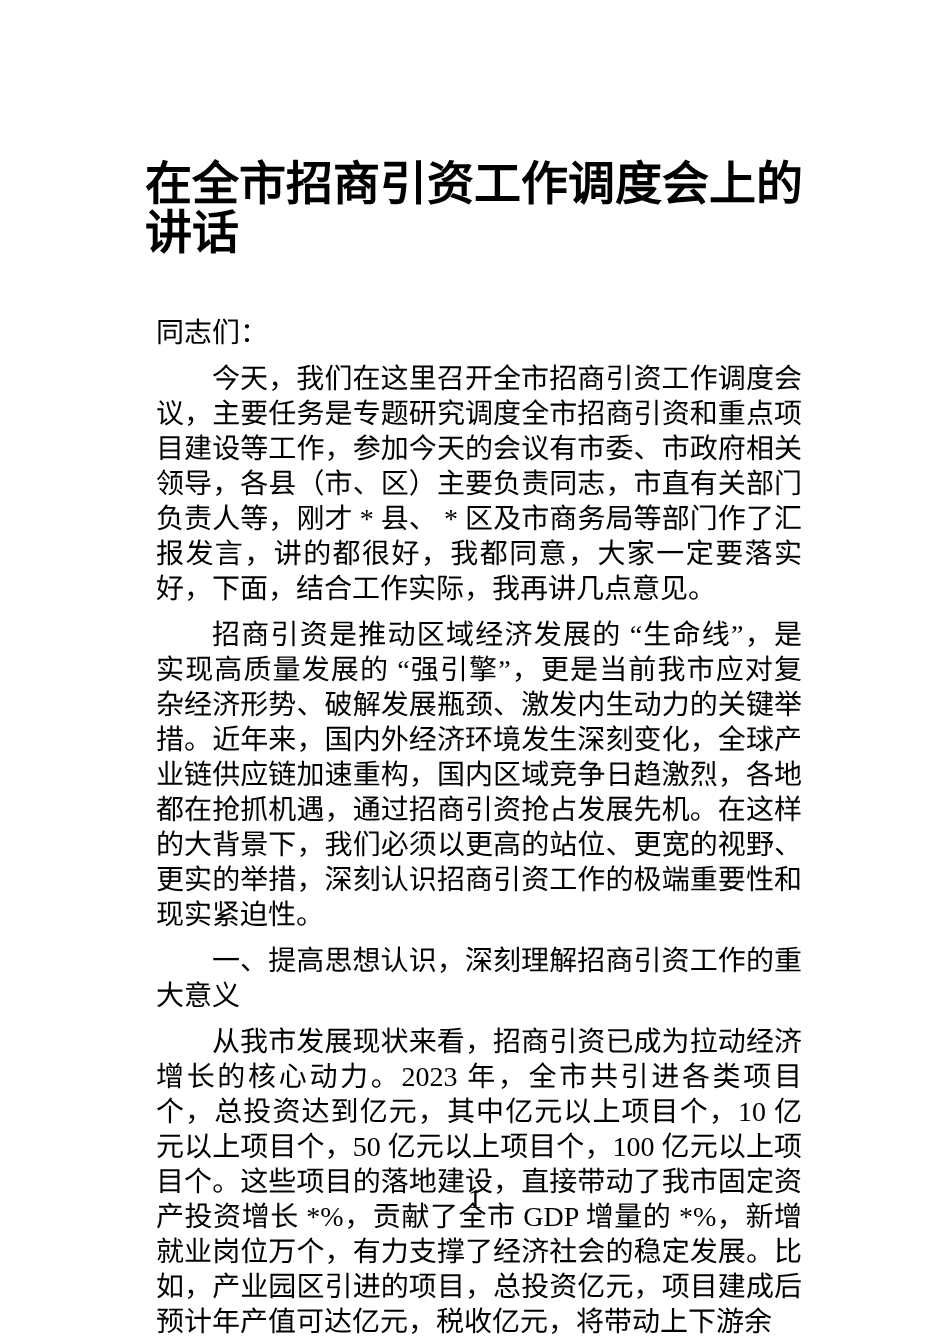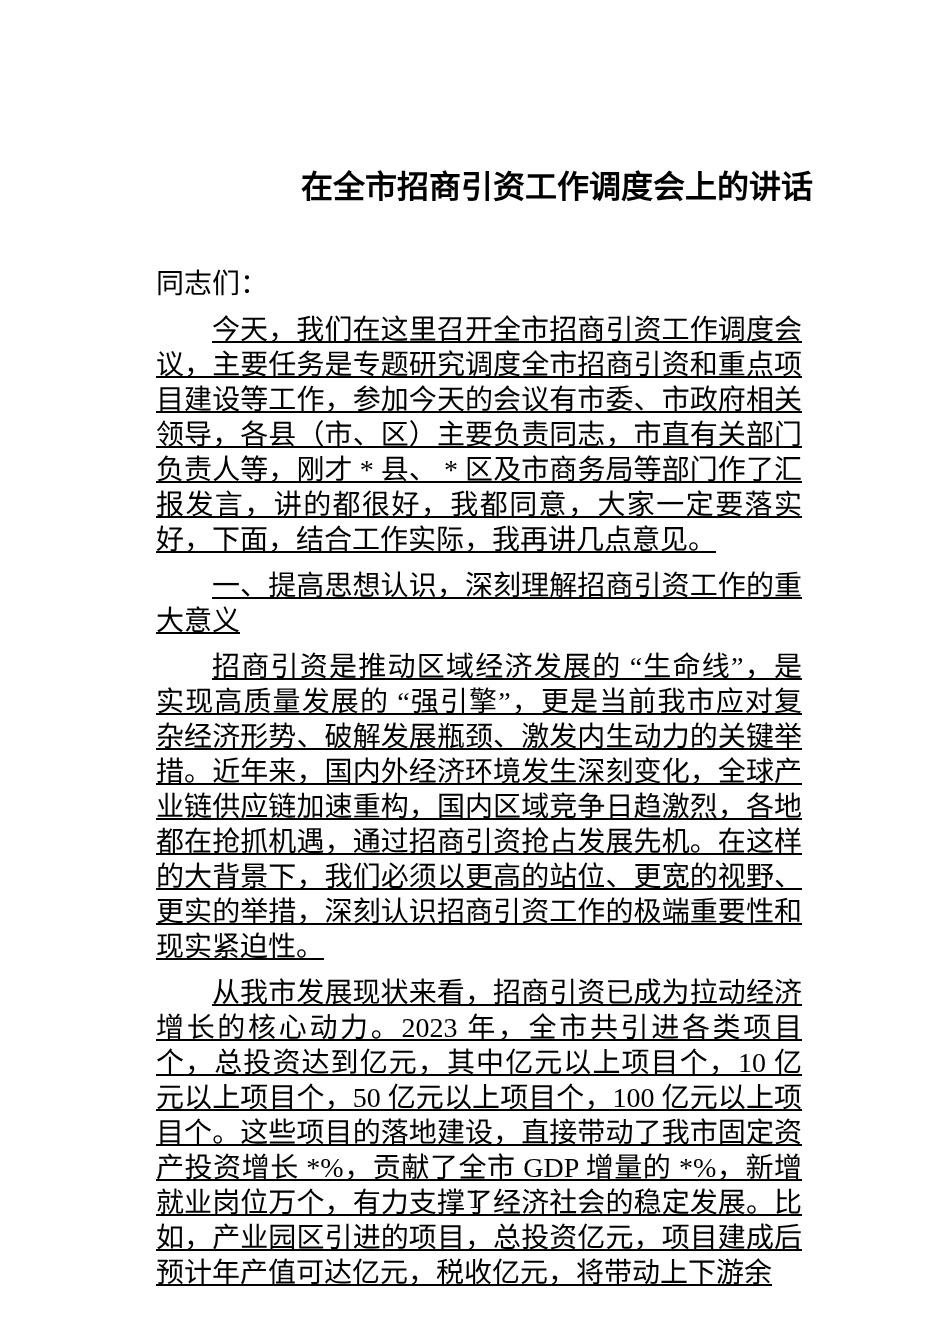--- a/index.html
+++ b/index.html
@@ -21,38 +21,38 @@
     height: 1344px;
     background: #ffffff;
   }
   .doc-content {
     position: absolute;
     left: 145px;
     top: 163px;
     width: 668px;
   }
   .doc-title {
-    font-size: 32px;
+    font-size: 47px;
     font-weight: 700;
     line-height: 49px;
-    text-align: right;
+    text-align: left;
     margin: 0 0 54px 0;
     letter-spacing: 0;
+    font-family: Liberation Mono, monospace;
   }
   .doc-para {
     margin: 11px;
     font-size: 28px;
     line-height: 35px;
     text-align: justify;
     word-break: break-all;
     overflow-wrap: anywhere;
   }
   .doc-para.indent {
     text-indent: 2em;
-    text-decoration: underline;
   }
   .salutation {
     text-indent: 0;
   }
   .page-footer {
     position: absolute;
     left: 0;
     right: 0;
     top: 1183px;
     text-align: center;
@@ -64,21 +64,21 @@
 <body>
 
 <div class="doc-page">
   <div class="doc-content">
     <h1 class="doc-title">在全市招商引资工作调度会上的讲话</h1>
 
     <p class="doc-para salutation">同志们：</p>
 
     <p class="doc-para indent">今天，我们在这里召开全市招商引资工作调度会议，主要任务是专题研究调度全市招商引资和重点项目建设等工作，参加今天的会议有市委、市政府相关领导，各县（市、区）主要负责同志，市直有关部门负责人等，刚才 * 县、 * 区及市商务局等部门作了汇报发言，讲的都很好，我都同意，大家一定要落实好，下面，结合工作实际，我再讲几点意见。</p>
 
+    <p class="doc-para indent">招商引资是推动区域经济发展的 “生命线”，是实现高质量发展的 “强引擎”，更是当前我市应对复杂经济形势、破解发展瓶颈、激发内生动力的关键举措。近年来，国内外经济环境发生深刻变化，全球产业链供应链加速重构，国内区域竞争日趋激烈，各地都在抢抓机遇，通过招商引资抢占发展先机。在这样的大背景下，我们必须以更高的站位、更宽的视野、更实的举措，深刻认识招商引资工作的极端重要性和现实紧迫性。</p>
+
     <p class="doc-para indent">一、提高思想认识，深刻理解招商引资工作的重大意义</p>
-
-    <p class="doc-para indent">招商引资是推动区域经济发展的 “生命线”，是实现高质量发展的 “强引擎”，更是当前我市应对复杂经济形势、破解发展瓶颈、激发内生动力的关键举措。近年来，国内外经济环境发生深刻变化，全球产业链供应链加速重构，国内区域竞争日趋激烈，各地都在抢抓机遇，通过招商引资抢占发展先机。在这样的大背景下，我们必须以更高的站位、更宽的视野、更实的举措，深刻认识招商引资工作的极端重要性和现实紧迫性。</p>
 
     <p class="doc-para indent">从我市发展现状来看，招商引资已成为拉动经济增长的核心动力。2023 年，全市共引进各类项目个，总投资达到亿元，其中亿元以上项目个，10 亿元以上项目个，50 亿元以上项目个，100 亿元以上项目个。这些项目的落地建设，直接带动了我市固定资产投资增长 *%，贡献了全市 GDP 增量的 *%，新增就业岗位万个，有力支撑了经济社会的稳定发展。比如，产业园区引进的项目，总投资亿元，项目建成后预计年产值可达亿元，税收亿元，将带动上下游余</p>
   </div>
 
   <div class="page-footer">1</div>
 </div>
 
 </body></html>

